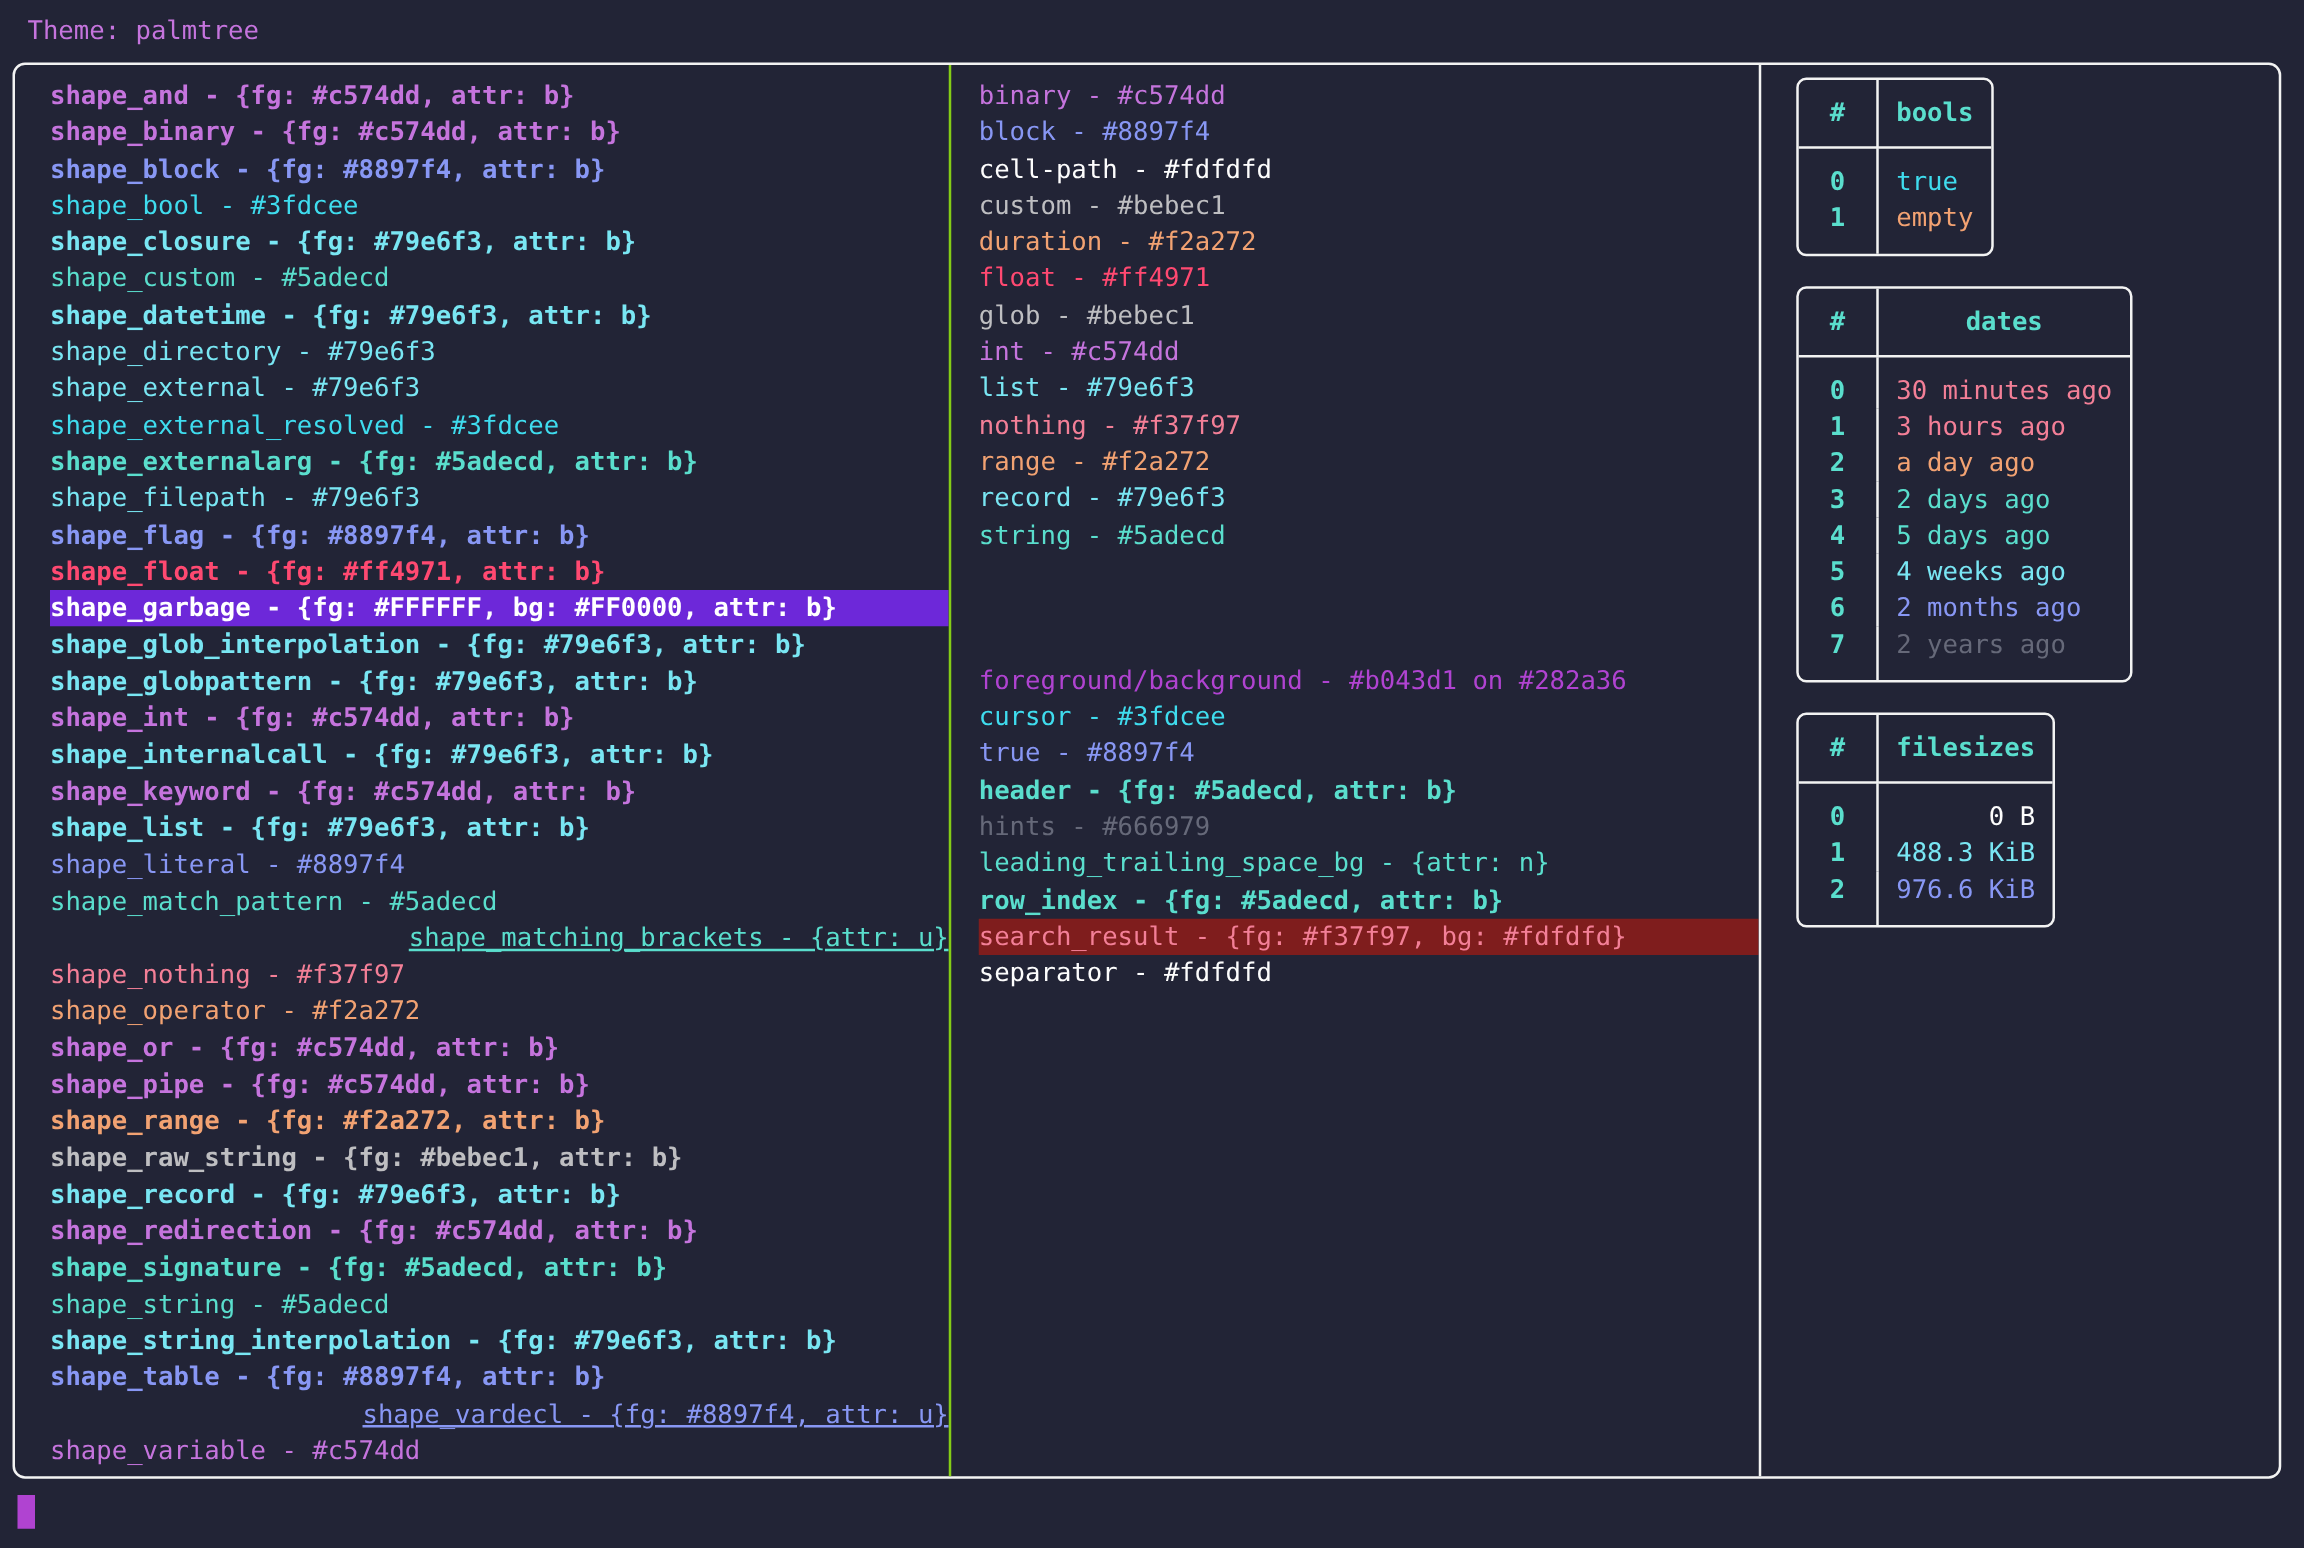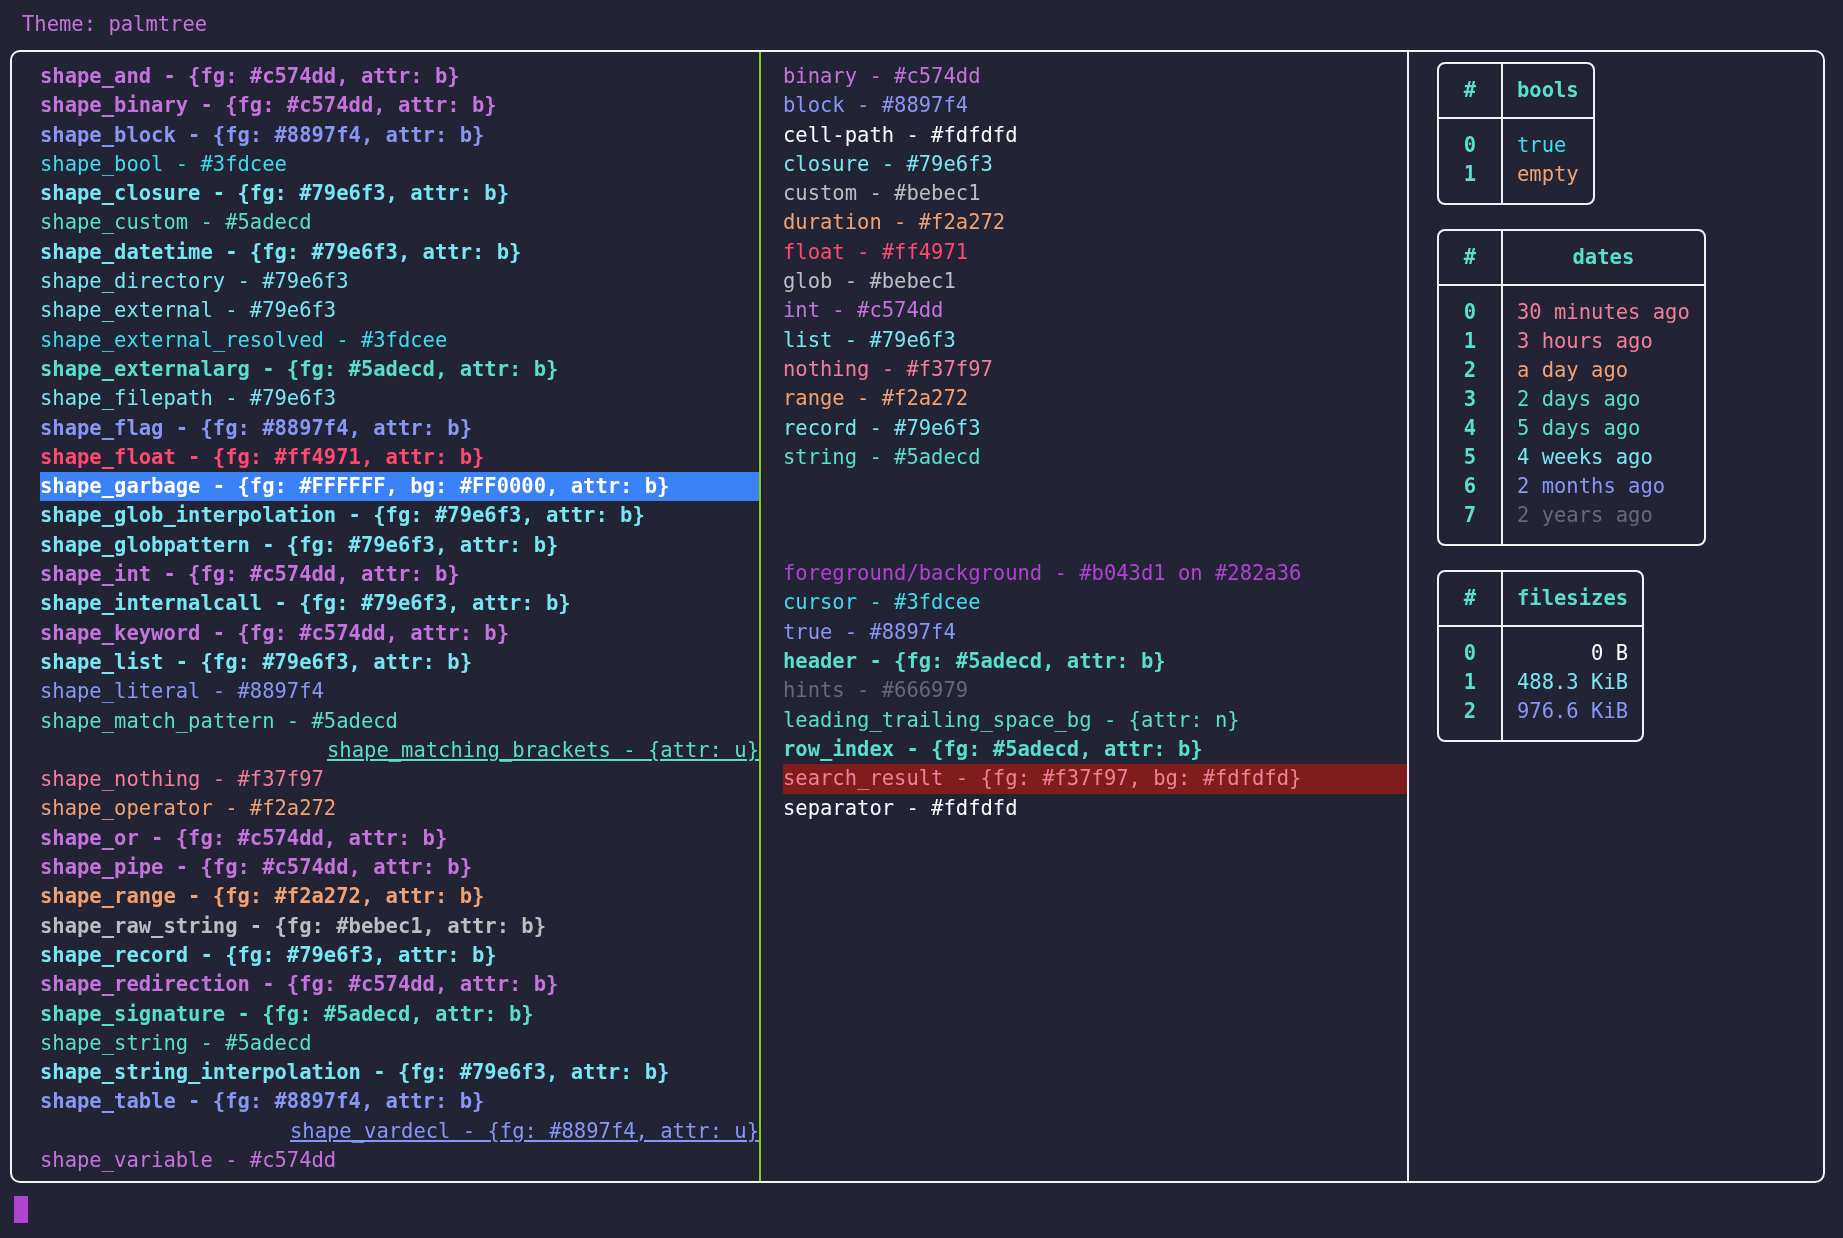--- a/index.html
+++ b/index.html
@@ -69,21 +69,21 @@
   .c-pink     { color: #f37f97; }
   .c-orange   { color: #f2a272; }
   .c-grey     { color: #bebec1; }
   .c-white    { color: #fdfdfd; }
   .c-dim      { color: #666979; }
   .c-magenta  { color: #b043d1; }
   .b { font-weight: bold; }
   .u { text-decoration: underline; text-align: right; }
   .hl-garbage {
     color: #FFFFFF;
-    background: #3b82f6;
+    background: #6d28d9;
     font-weight: bold;
   }
   .hl-search {
     color: #f37f97;
     background: #7f1d1d;
   }
 
   
   .tbl {
     border: 2px solid #f3f3f3;
@@ -180,21 +180,20 @@
         <div class="line c-blue b"><span>shape_table - {fg: #8897f4, attr: b}</span></div>
         <div class="line c-blue u"><span>shape_vardecl - {fg: #8897f4, attr: u}</span></div>
         <div class="line c-purple"><span>shape_variable - #c574dd</span></div>
       </div>
 
     <div class="col col-mid">
       <div id="types-col">
           <div class="line c-purple"><span>binary - #c574dd</span></div>
           <div class="line c-blue"><span>block - #8897f4</span></div>
           <div class="line c-white"><span>cell-path - #fdfdfd</span></div>
-          <div class="line c-lcyan"><span>closure - #79e6f3</span></div>
           <div class="line c-grey"><span>custom - #bebec1</span></div>
           <div class="line c-orange"><span>duration - #f2a272</span></div>
           <div class="line c-red"><span>float - #ff4971</span></div>
           <div class="line c-grey"><span>glob - #bebec1</span></div>
           <div class="line c-purple"><span>int - #c574dd</span></div>
           <div class="line c-lcyan"><span>list - #79e6f3</span></div>
           <div class="line c-pink"><span>nothing - #f37f97</span></div>
           <div class="line c-orange"><span>range - #f2a272</span></div>
           <div class="line c-lcyan"><span>record - #79e6f3</span></div>
           <div class="line c-teal"><span>string - #5adecd</span></div>

